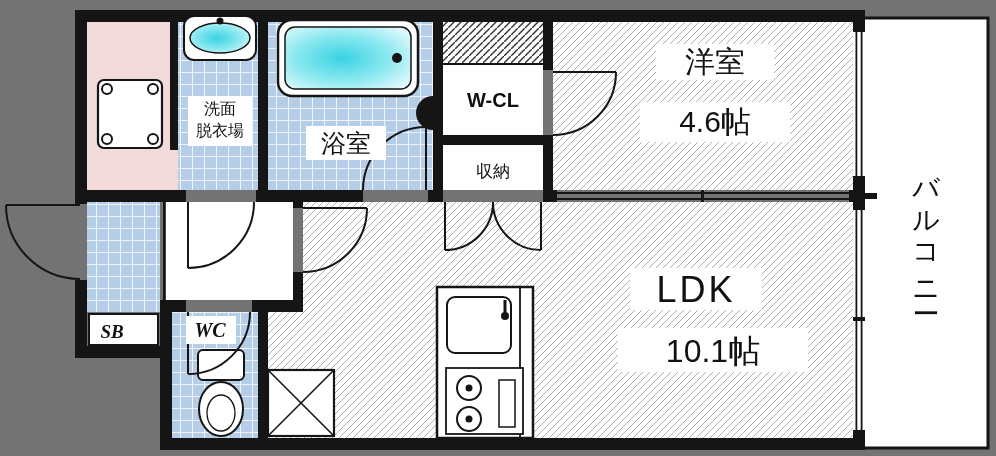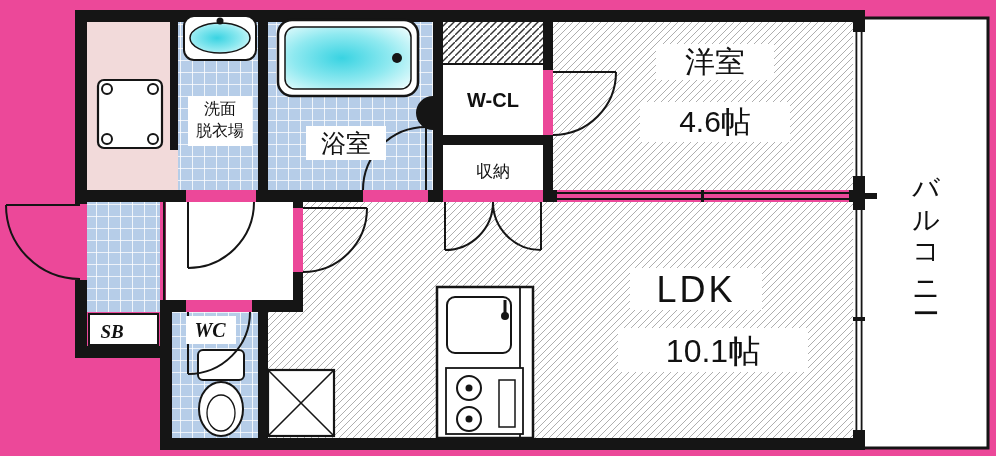--- a/index.html
+++ b/index.html
@@ -1,16 +1,16 @@
 <!DOCTYPE html>
 <html><head>
 <meta charset="utf-8">
 <style>
   html,body{margin:0;padding:0;background:#fff;}
-  .stage{position:relative;width:996px;height:456px;background:#ec4899;overflow:hidden;
+  .stage{position:relative;width:996px;height:456px;background:#737373;overflow:hidden;
          font-family:"Liberation Sans",sans-serif;}
   svg text{font-family:"Liberation Sans",sans-serif;fill:#111;}
   .serif-it{font-family:"Liberation Serif",serif;font-style:italic;font-weight:600;}
   .balcony-label{
     position:absolute;left:896px;top:88px;width:60px;height:285px;
     display:flex;align-items:center;justify-content:center;
     writing-mode:vertical-rl;text-orientation:upright;
     font-size:27px;letter-spacing:5px;color:#111;font-weight:500;
   }
 </style>

